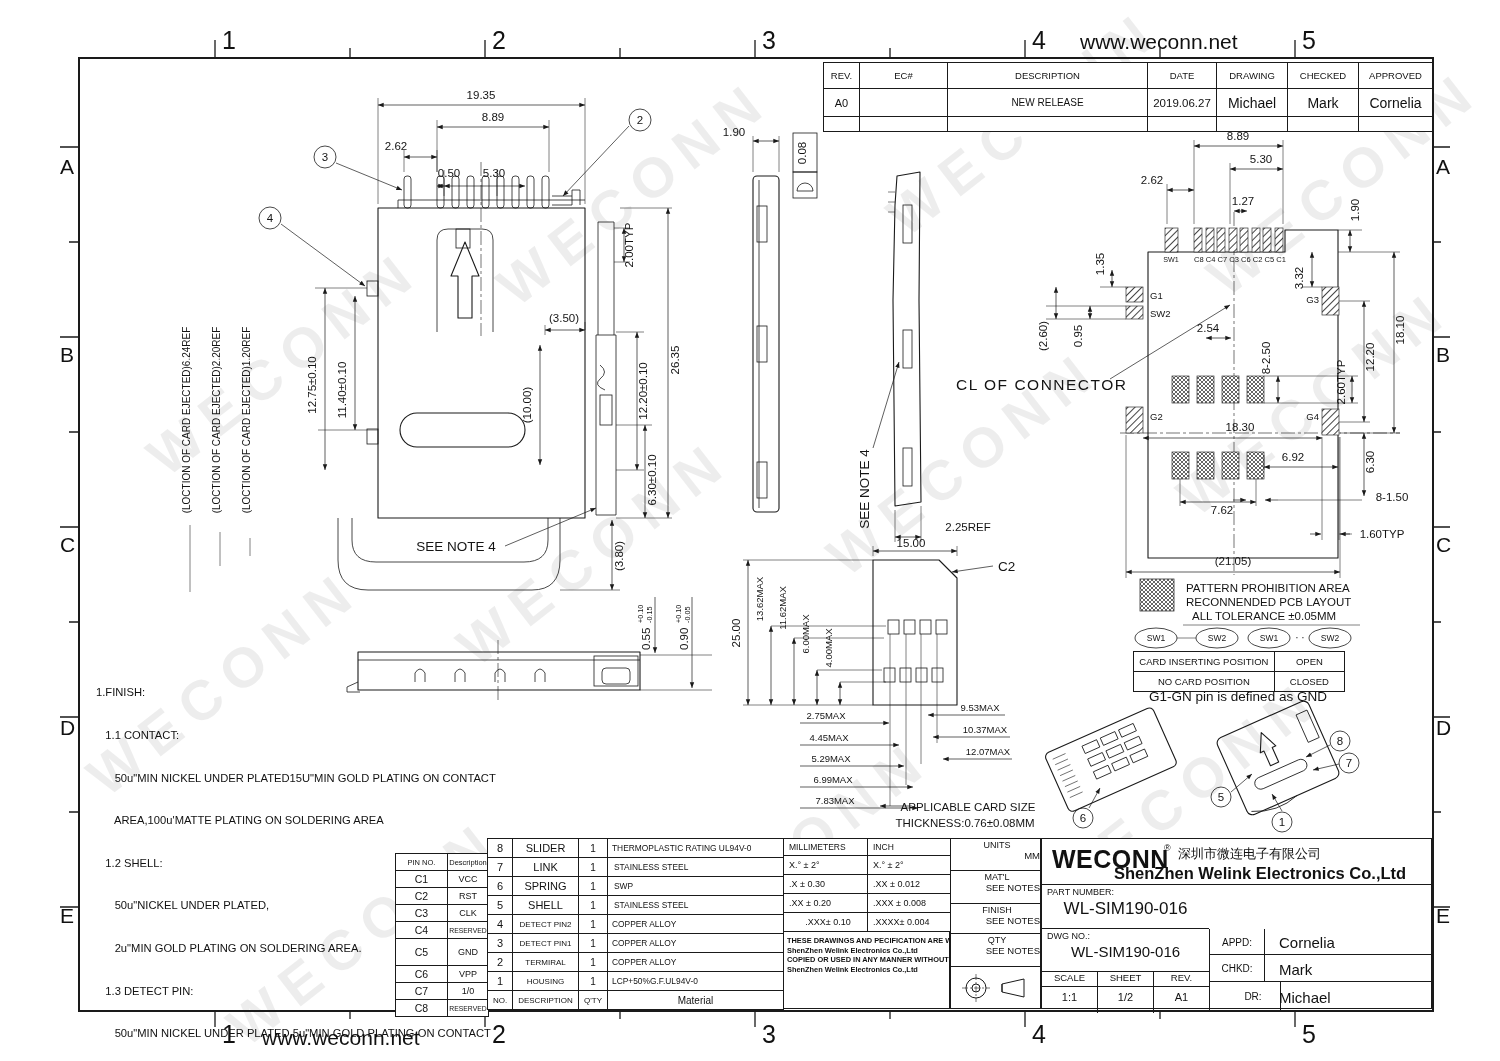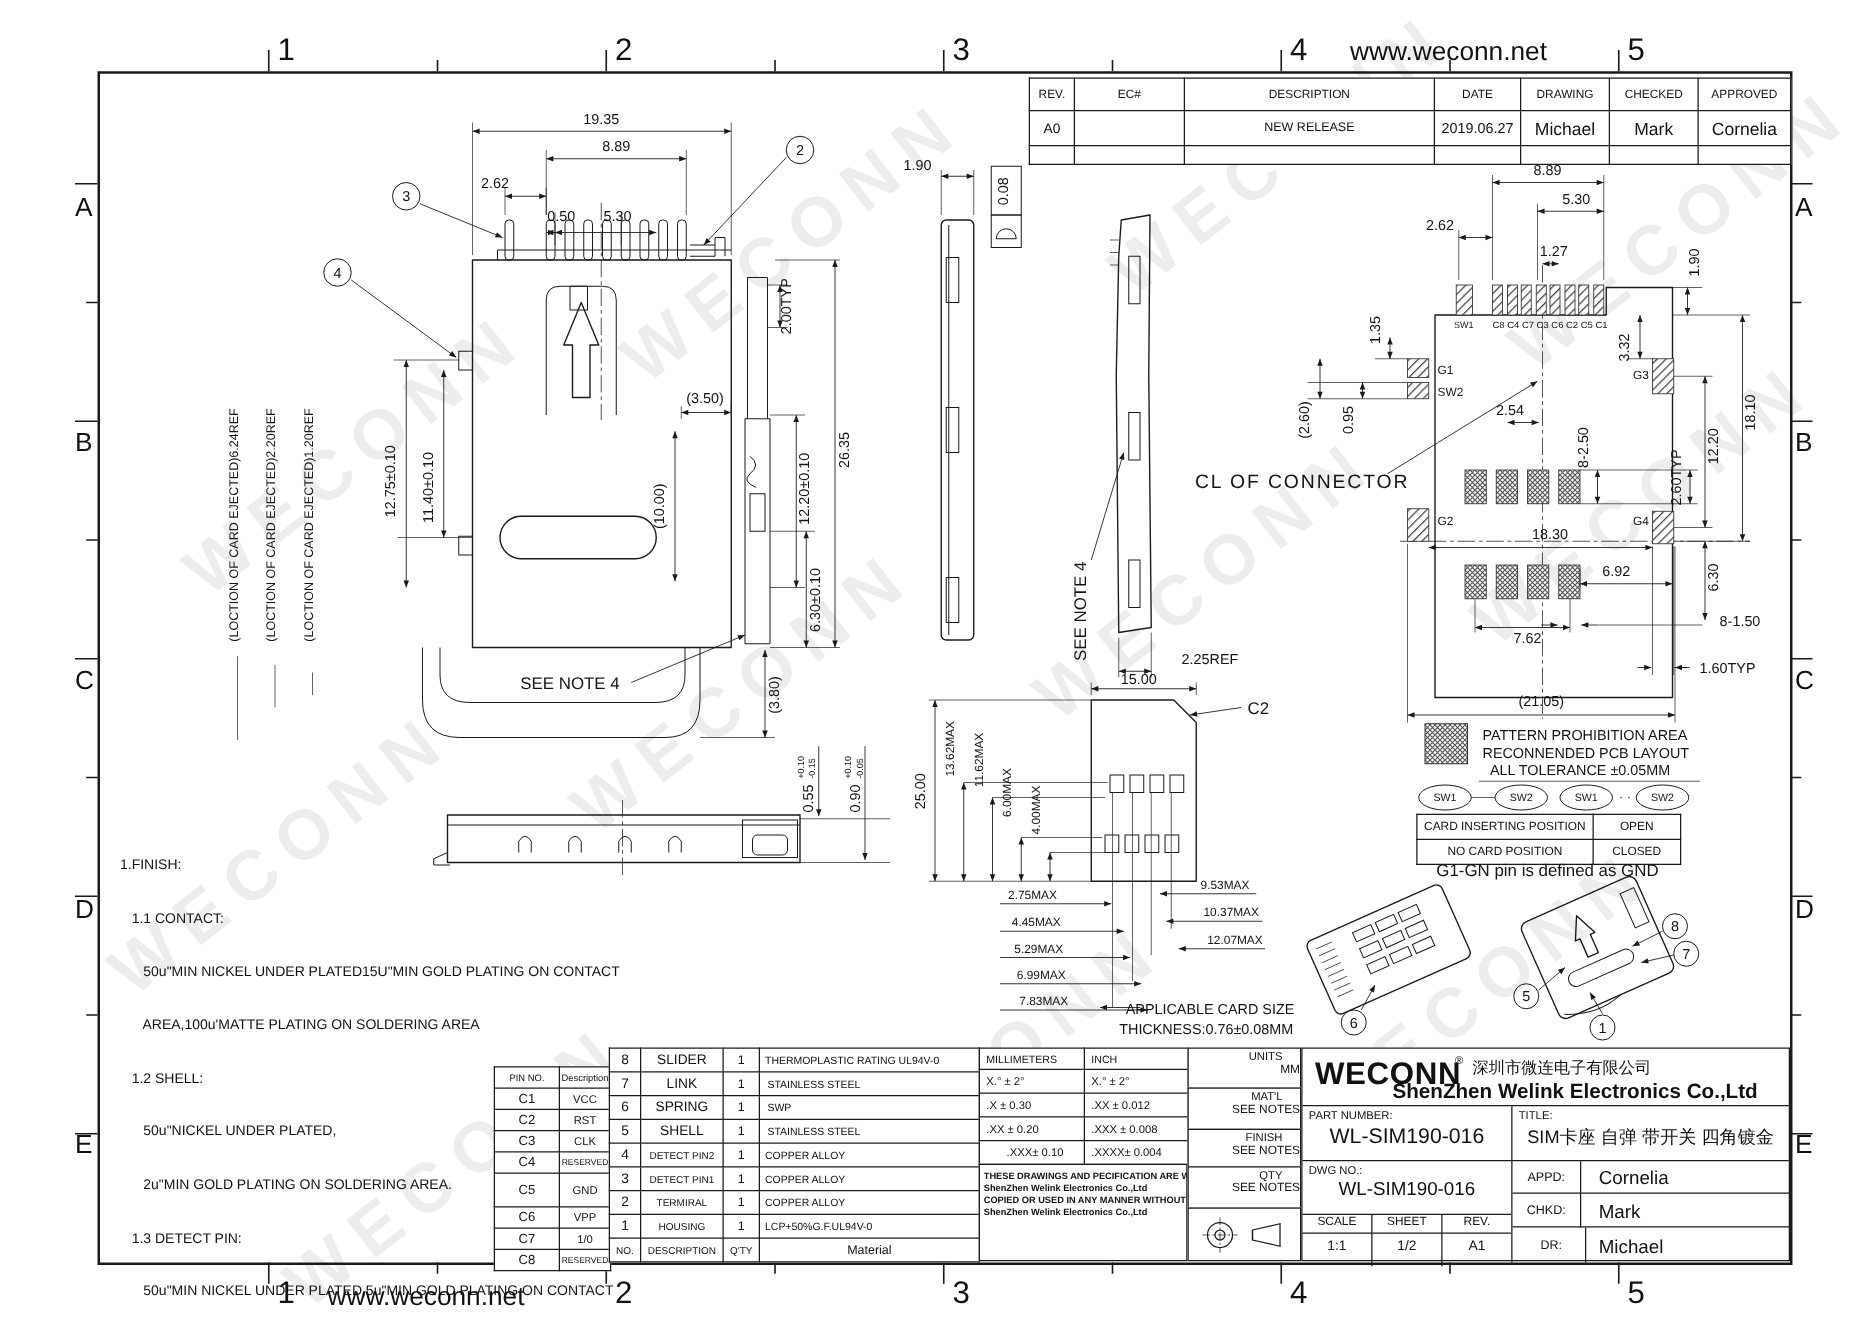--- a/index.html
+++ b/index.html
@@ -12,21 +12,21 @@
   .zone{position:absolute;font-size:25px;color:#111;z-index:3}
   .zletter{position:absolute;font-size:21px;color:#111;z-index:3}
   .site{position:absolute;font-size:21px;color:#111;z-index:3}
   .rohs{position:absolute;left:85px;top:60px;width:130px;height:66px;border:2px solid #1a1a1a;
         display:flex;align-items:center;justify-content:center;font-size:42px;letter-spacing:1px;z-index:3}
   table.grid{position:absolute;border-collapse:collapse;table-layout:fixed;z-index:3;background:#fff}
   table.grid td{border:1px solid #1a1a1a;text-align:center;vertical-align:middle;padding:0;overflow:hidden;white-space:nowrap}
   .notes{position:absolute;z-index:3;font-size:11.2px;line-height:14.2px;white-space:pre}
   .nline{height:14.2px}
   .box{position:absolute;border:1px solid #1a1a1a;box-sizing:border-box;background:#fff;z-index:3}
-  .lab{font-size:9px;padding:1px 14px 0 4px;text-align:right}
+  .lab{font-size:9px;padding:1px 1px 0 4px;text-align:center}
   .val{font-size:9.5px;text-align:right}
   .tb-sub{position:absolute;box-sizing:border-box}
   .sw-table{position:absolute;border-collapse:collapse;z-index:3}
   .sw-table td{border:1px solid #1a1a1a;font-size:9.5px;text-align:center;padding:0}
   .disc{font-size:7.4px;font-weight:bold;line-height:9.6px;padding:4px 2px 0 3px;text-align:left;white-space:nowrap}
 </style>
 </head>
 <body>
 
 <div id="sheet">
@@ -665,39 +665,35 @@
     <div class="tb-sub" style="left:0;top:0;width:389px;height:46px;border-bottom:1px solid #1a1a1a">
       <div style="position:absolute;left:10px;top:6px;font-size:25px;font-weight:bold;letter-spacing:0.5px">WECONN</div>
       <div style="position:absolute;left:122px;top:4px;font-size:9px">®</div>
       <div style="position:absolute;left:136px;top:6px;font-size:13px">深圳市微连电子有限公司</div>
       <div style="position:absolute;left:72px;top:25px;font-size:16.5px;font-weight:bold">ShenZhen Welink Electronics Co.,Ltd</div>
     </div>
     <div class="tb-sub" style="left:0;top:46px;width:167px;height:44px;border-bottom:1px solid #1a1a1a">
       <div style="font-size:9px;padding:2px 0 0 5px">PART NUMBER:</div>
       <div style="font-size:17px;text-align:center;padding-top:2px">WL-SIM190-016</div>
     </div>
-    <div class="tb-sub" style="left:167px;top:46px;width:222px;height:44px;border-left:1px solid #1a1a1a;border-bottom:1px solid #1a1a1a">
-      <div style="font-size:9px;padding:2px 0 0 5px">TITLE:</div>
-      <div style="font-size:14.5px;text-align:center;padding-top:3px">SIM卡座 自弹 带开关 四角镀金</div>
-    </div>
     <div class="tb-sub" style="left:0;top:90px;width:167px;height:43px;border-bottom:1px solid #1a1a1a">
       <div style="font-size:9px;padding:2px 0 0 5px">DWG NO.:</div>
       <div style="font-size:15px;text-align:center;padding-top:2px">WL-SIM190-016</div>
     </div>
     <div class="tb-sub" style="left:0;top:133px;width:167px;height:38px">
       <div style="position:absolute;left:0;top:0;width:55px;height:14px;border-right:1px solid #1a1a1a;border-bottom:1px solid #1a1a1a;font-size:9.5px;text-align:center">SCALE</div>
       <div style="position:absolute;left:56px;top:0;width:55px;height:14px;border-right:1px solid #1a1a1a;border-bottom:1px solid #1a1a1a;font-size:9.5px;text-align:center">SHEET</div>
       <div style="position:absolute;left:112px;top:0;width:55px;height:14px;border-bottom:1px solid #1a1a1a;font-size:9.5px;text-align:center">REV.</div>
       <div style="position:absolute;left:0;top:15px;width:55px;height:22px;border-right:1px solid #1a1a1a;font-size:11px;text-align:center;padding-top:4px">1:1</div>
       <div style="position:absolute;left:56px;top:15px;width:55px;height:22px;border-right:1px solid #1a1a1a;font-size:11px;text-align:center;padding-top:4px">1/2</div>
       <div style="position:absolute;left:112px;top:15px;width:55px;height:22px;font-size:11px;text-align:center;padding-top:4px">A1</div>
     </div>
     <div class="tb-sub" style="left:167px;top:90px;width:222px;height:81px;border-left:1px solid #1a1a1a">
       <div style="position:absolute;left:0;top:0;width:55px;height:26px;border-right:1px solid #1a1a1a;border-bottom:1px solid #1a1a1a;font-size:10px;text-align:center;padding-top:8px;box-sizing:border-box">APPD:</div>
       <div style="position:absolute;left:55px;top:0;width:167px;height:26px;border-bottom:1px solid #1a1a1a;font-size:15px;padding:5px 0 0 14px;box-sizing:border-box">Cornelia</div>
       <div style="position:absolute;left:0;top:26px;width:55px;height:27px;border-right:1px solid #1a1a1a;border-bottom:1px solid #1a1a1a;font-size:10px;text-align:center;padding-top:8px;box-sizing:border-box">CHKD:</div>
       <div style="position:absolute;left:55px;top:26px;width:167px;height:27px;border-bottom:1px solid #1a1a1a;font-size:15px;padding:6px 0 0 14px;box-sizing:border-box">Mark</div>
-      <div style="position:absolute;left:4px;top:53px;width:55px;height:28px;border-right:1px solid #1a1a1a;font-size:10px;text-align:center;padding-top:9px;box-sizing:border-box">DR:</div>
+      <div style="position:absolute;left:16px;top:53px;width:55px;height:28px;border-right:1px solid #1a1a1a;font-size:10px;text-align:center;padding-top:9px;box-sizing:border-box">DR:</div>
       <div style="position:absolute;left:55px;top:53px;width:167px;height:28px;font-size:15px;padding:7px 0 0 14px;box-sizing:border-box">Michael</div>
     </div>
   </div>
 
 </div>
 
 </body></html>

